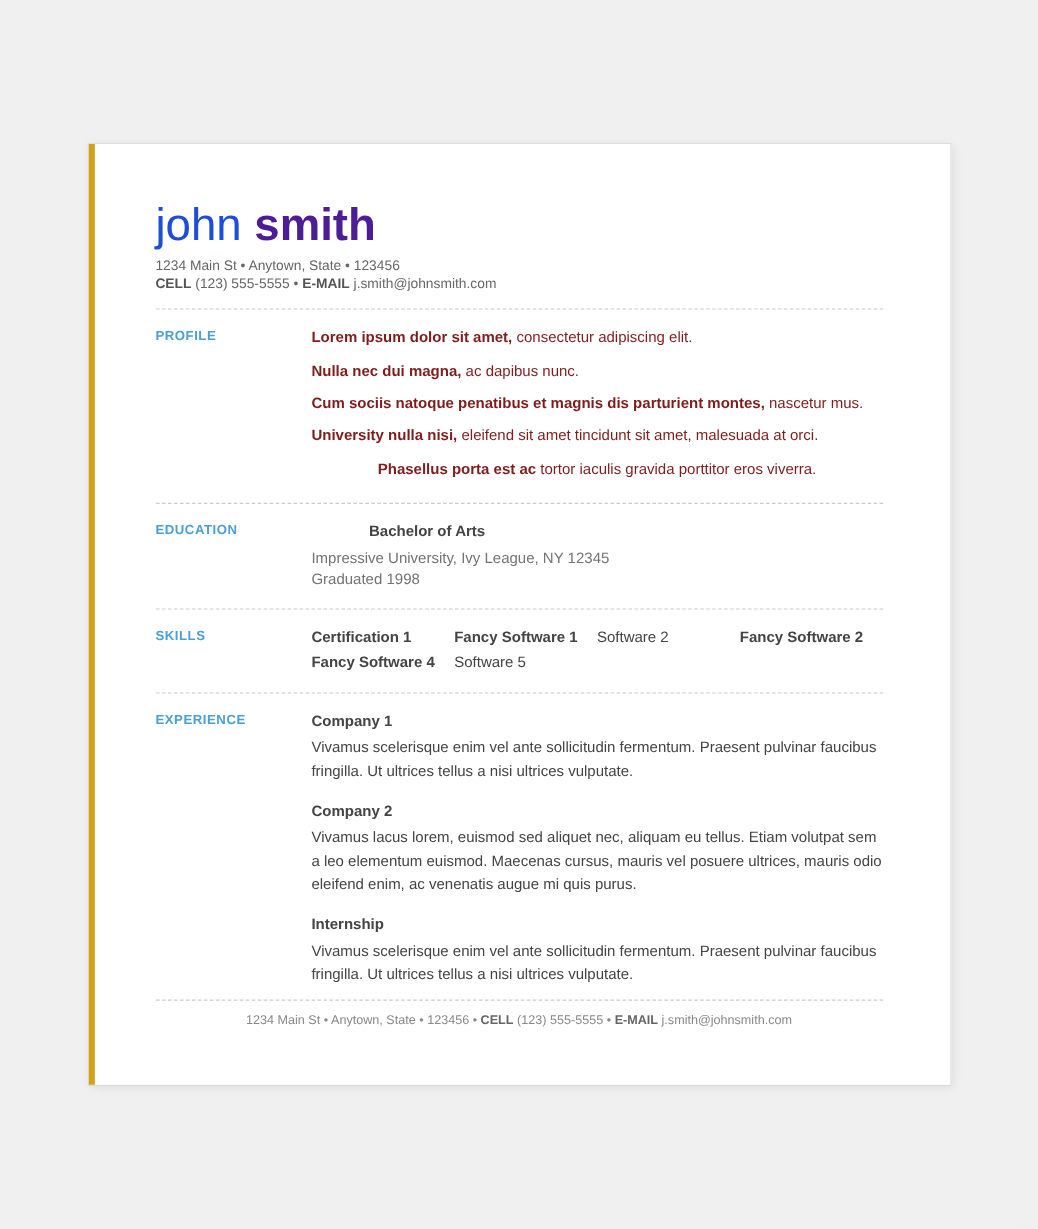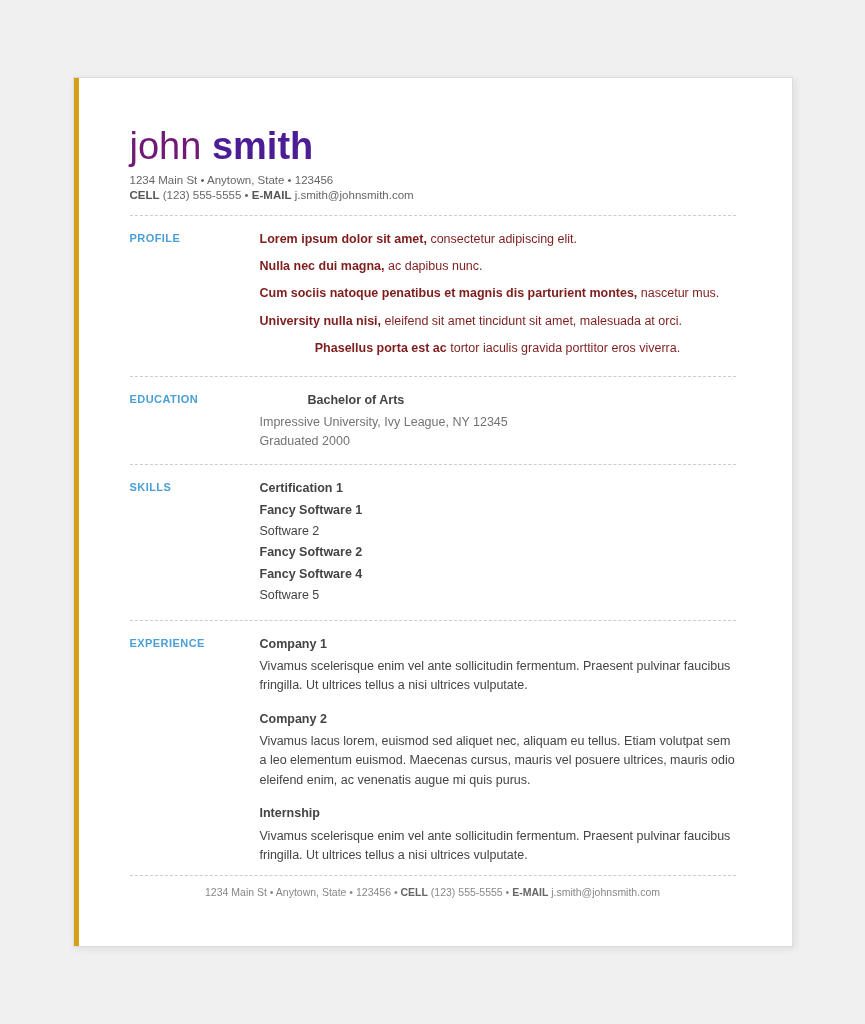--- a/index.html
+++ b/index.html
@@ -44,21 +44,21 @@
       margin-bottom: 10px;
     }
     .name-line {
       font-size: 38px;
       font-weight: 300;
       color: #444;
       line-height: 1.1;
       margin-bottom: 6px;
     }
     .name-first {
-      color: #701a75;
+      color: #1d4ed8;
       font-weight: 300;
     }
     .name-last {
       color: #4c1d95;
       font-weight: 700;
     }
     .address-line {
       font-size: 11.5px;
       color: #666;
       margin-bottom: 3px;
@@ -119,21 +119,21 @@
     }
     .edu-detail {
       font-size: 12.5px;
       color: #737373;
       line-height: 1.5;
     }
 
     
     .skills-grid {
       display: grid;
-      grid-template-columns: 1fr;
+      grid-template-columns: 1fr 1fr 1fr 1fr;
       gap: 2px 0;
       font-size: 12.5px;
       color: #444;
     }
     .skill-item { font-size: 12.5px; }
     .skill-bold { font-weight: 700; }
 
     
     .exp-block {
       margin-bottom: 14px;
@@ -216,21 +216,21 @@
       </div>
     </div>
 
     <hr class="divider">
 
     <div class="section-row">
       <div class="section-label">EDUCATION</div>
       <div class="section-content">
         <div class="edu-degree">Bachelor of Arts</div>
         <div class="edu-detail">Impressive University, Ivy League, NY 12345</div>
-        <div class="edu-detail">Graduated 2000</div>
+        <div class="edu-detail">Graduated 1998</div>
       </div>
     </div>
 
     <hr class="divider">
 
     <div class="section-row">
       <div class="section-label">SKILLS</div>
       <div class="section-content">
         <div class="skills-grid">
           <div class="skill-item skill-bold">Certification 1</div>

